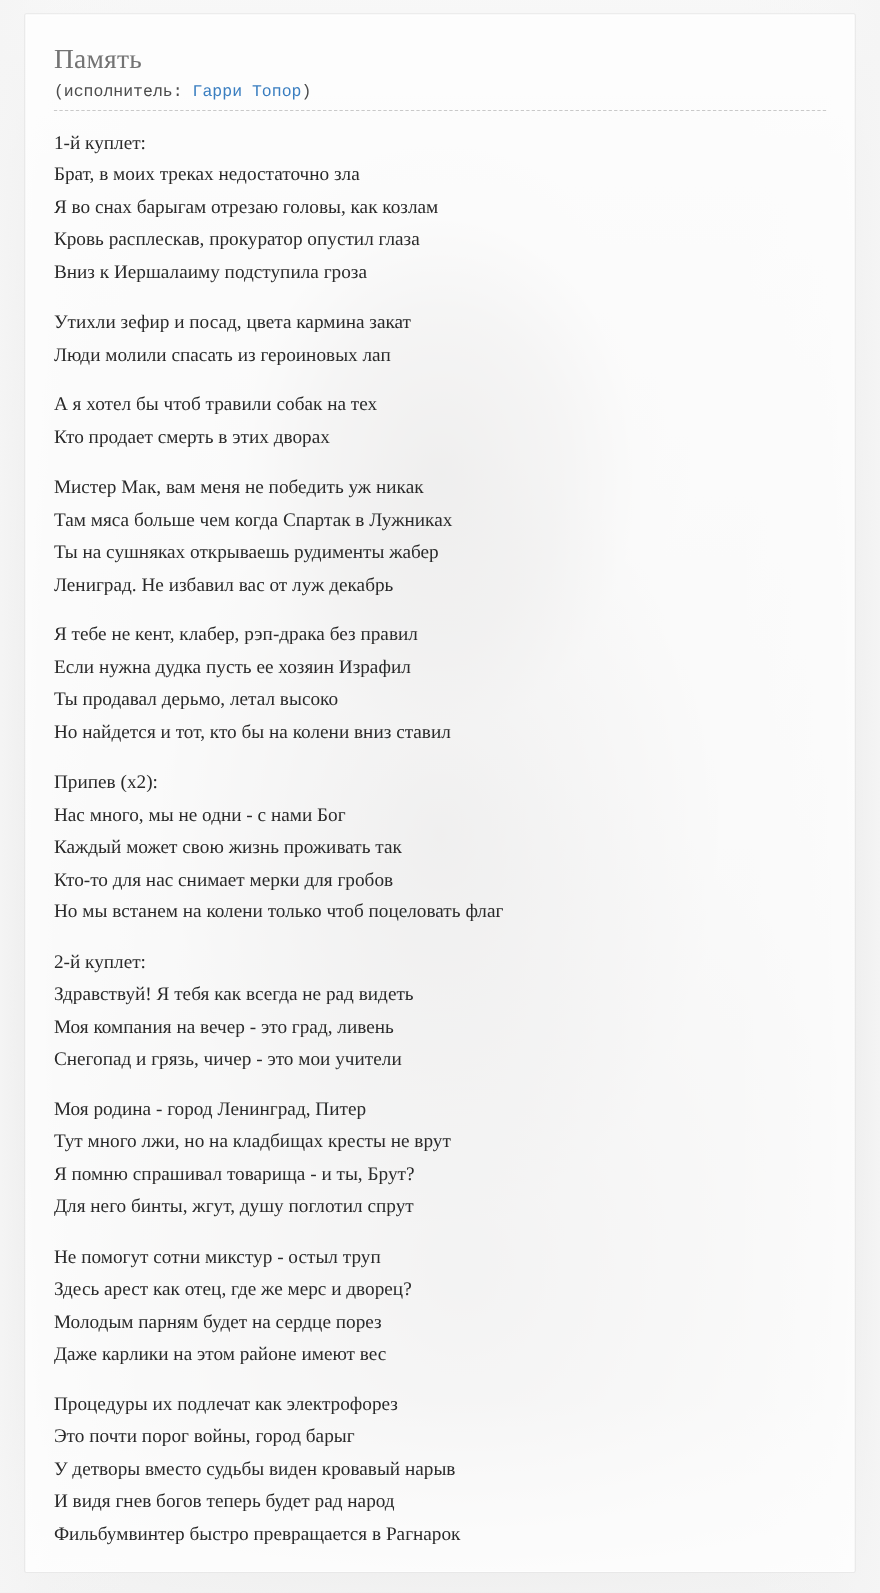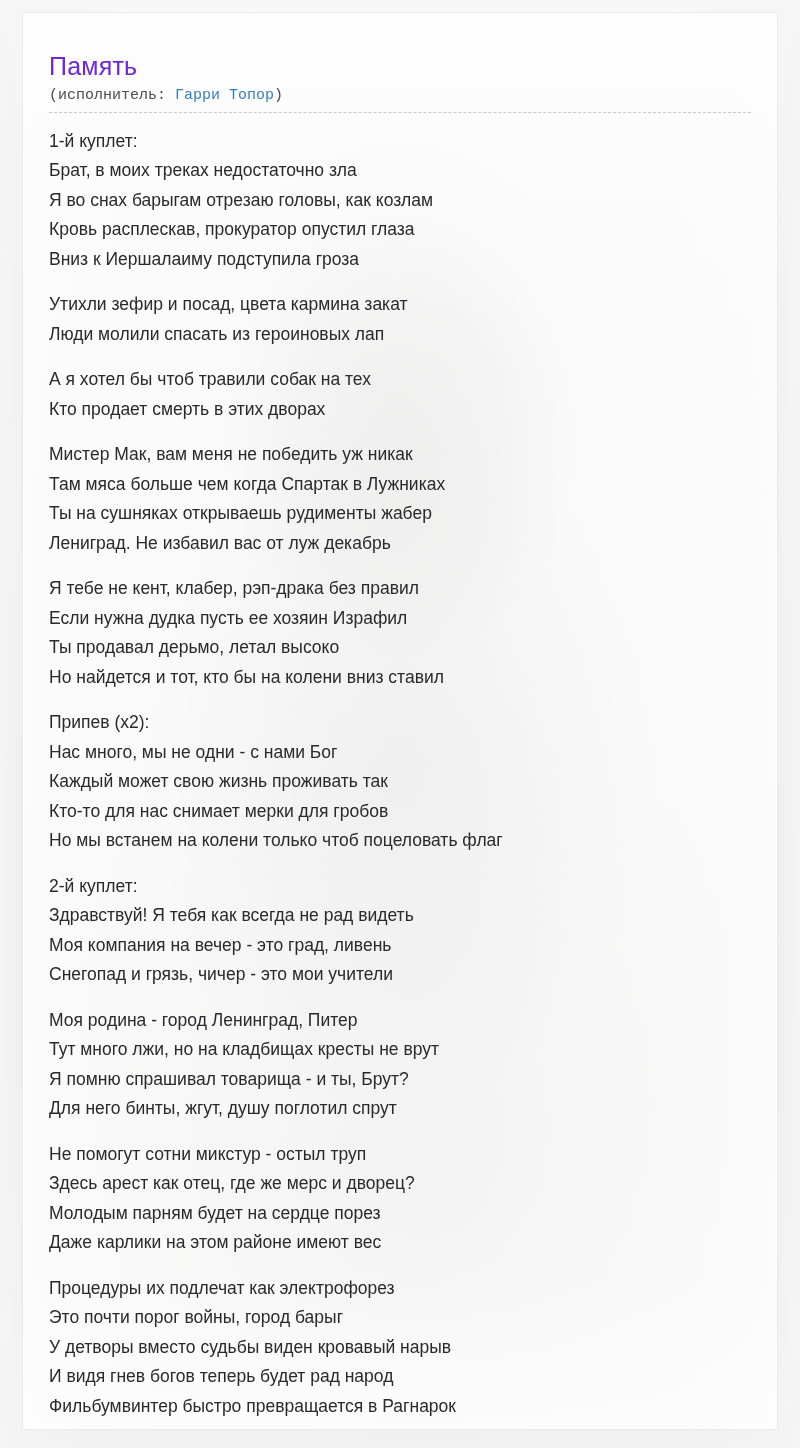--- a/index.html
+++ b/index.html
@@ -55,24 +55,25 @@
     border: 1px solid rgba(0,0,0,0.08);
     border-radius: 2px;
     box-shadow: 0 0 0 1px rgba(255,255,255,0.5) inset;
     padding: 28px 26px 20px 26px;
     overflow: hidden;
   }
 
   .song-title {
     font-size: 25px;
     line-height: 1.1;
-    color: #6d28d9;
+    color: #737373;
     font-weight: normal;
-    margin: 12px 0 6px 0;
+    margin: 0 0 6px 0;
     letter-spacing: 0.2px;
+    font-family: Liberation Serif, serif;
   }
 
   .artist-line {
     font-size: 15px;
     color: #4c4c4c;
     margin: 0 0 4px 0;
     white-space: nowrap;
     font-family: Liberation Mono, monospace;
   }
   .artist-link {
@@ -90,21 +91,21 @@
 
   .lyrics {
     font-size: 17.5px;
     line-height: 29.5px;
     color: #2a2a2a;
     white-space: pre-wrap;
     word-wrap: break-word;
   }
 
   .lyrics .blank { display: block; height: 16px; }
-  .lyrics .line { display: block; }
+  .lyrics .line { display: block; font-family: Liberation Serif, serif; }
   .lyrics .heading { display: block; }
 </style>
 </head>
 <body>
 
 <div class="page">
   <div class="bg-photo"></div>
   <div class="bg-vignette"></div>
 
   <div class="sheet">

